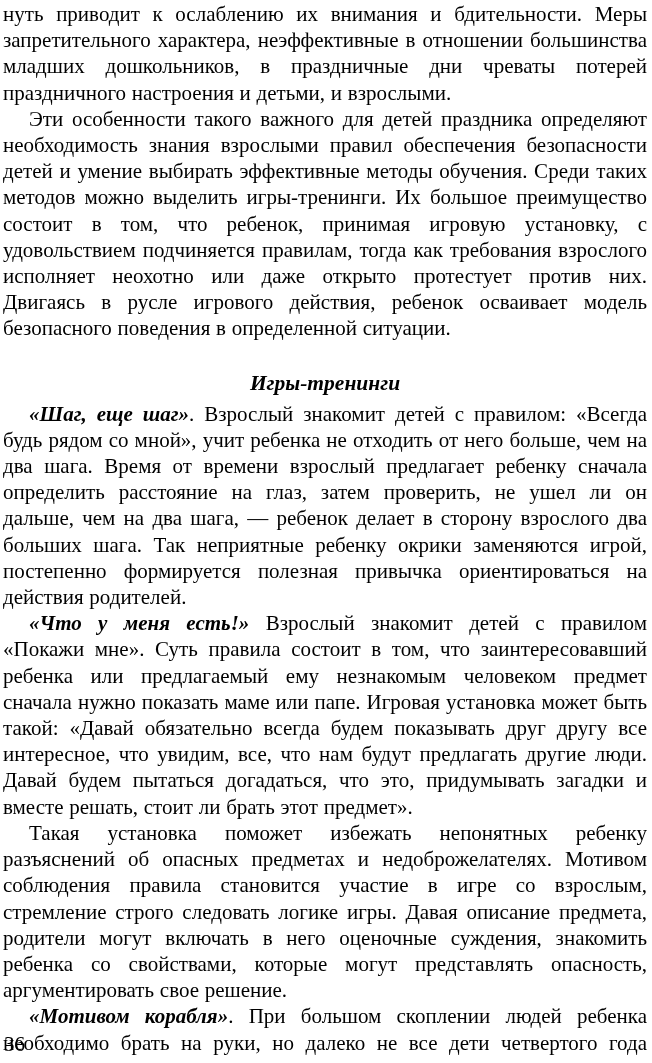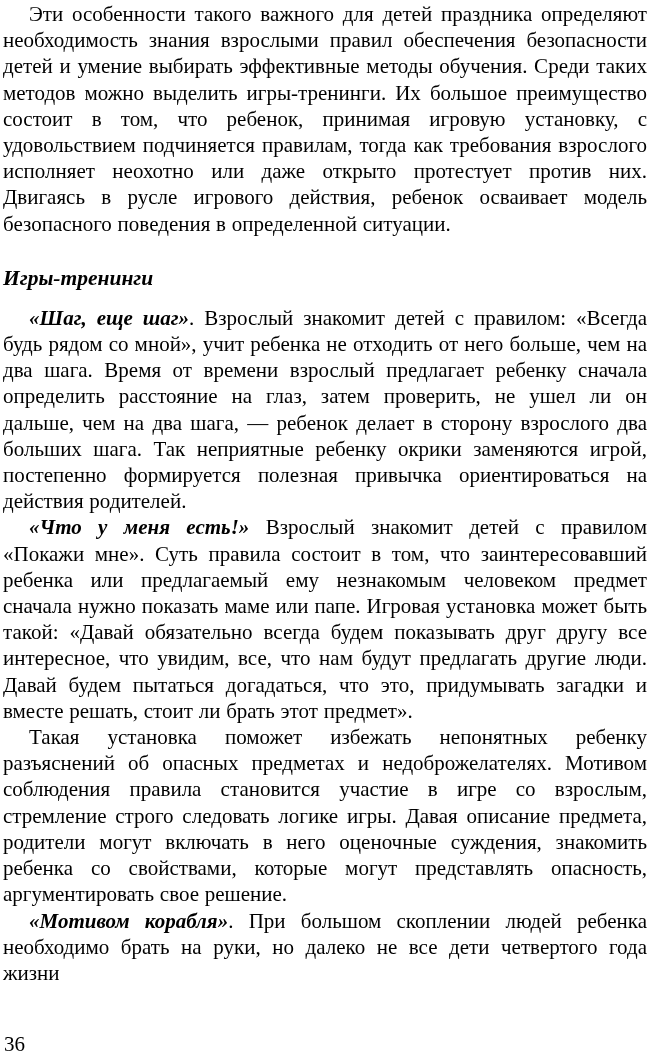--- a/index.html
+++ b/index.html
@@ -28,40 +28,42 @@
     word-spacing: 0.5px;
   }
   .body-text p.indent {
     text-indent: 26px;
   }
   .lead {
     font-weight: bold;
     font-style: italic;
   }
   .section-heading {
-    margin: 28px 0 14px 0;
+    margin: 28px 0 5px 0;
     font-size: 21.5px;
     line-height: 26px;
+    text-align: center;
     font-weight: bold;
     font-style: italic;
   }
   .page-number {
     position: absolute;
     left: 4px;
     bottom: 8px;
     font-size: 21px;
     line-height: 22px;
   }
 </style>
 </head>
 <body>
 
 <div class="page">
   <div class="body-text">
 
+    <p>нуть приводит к ослаблению их внимания и бдительности. Меры запретительного характера, неэффективные в отношении большинства младших дошкольников, в праздничные дни чреваты потерей праздничного настроения и детьми, и взрослыми.</p>
 
     <p class="indent">Эти особенности такого важного для детей праздника определяют необходимость знания взрослыми правил обеспечения безопасности детей и умение выбирать эффективные методы обучения. Среди таких методов можно выделить игры-тренинги. Их большое преимущество состоит в том, что ребенок, принимая игровую установку, с удовольствием подчиняется правилам, тогда как требования взрослого исполняет неохотно или даже открыто протестует против них. Двигаясь в русле игрового действия, ребенок осваивает модель безопасного поведения в определенной ситуации.</p>
 
     <h2 class="section-heading">Игры-тренинги</h2>
 
     <p class="indent"><span class="lead">«Шаг, еще шаг»</span><span>. Взрослый знакомит детей с правилом: «Всегда будь рядом со мной», учит ребенка не отходить от него больше, чем на два шага. Время от времени взрослый предлагает ребенку сначала определить расстояние на глаз, затем проверить, не ушел ли он дальше, чем на два шага, — ребенок делает в сторону взрослого два больших шага. Так неприятные ребенку окрики заменяются игрой, постепенно формируется полезная привычка ориентироваться на действия родителей.</span></p>
 
     <p class="indent"><span class="lead">«Что у меня есть!»</span><span> Взрослый знакомит детей с правилом «Покажи мне». Суть правила состоит в том, что заинтересовавший ребенка или предлагаемый ему незнакомым человеком предмет сначала нужно показать маме или папе. Игровая установка может быть такой: «Давай обязательно всегда будем показывать друг другу все интересное, что увидим, все, что нам будут предлагать другие люди. Давай будем пытаться догадаться, что это, придумывать загадки и вместе решать, стоит ли брать этот предмет».</span></p>
 
     <p class="indent">Такая установка поможет избежать непонятных ребенку разъяснений об опасных предметах и недоброжелателях. Мотивом соблюдения правила становится участие в игре со взрослым, стремление строго следовать логике игры. Давая описание предмета, родители могут включать в него оценочные суждения, знакомить ребенка со свойствами, которые могут представлять опасность, аргументировать свое решение.</p>

